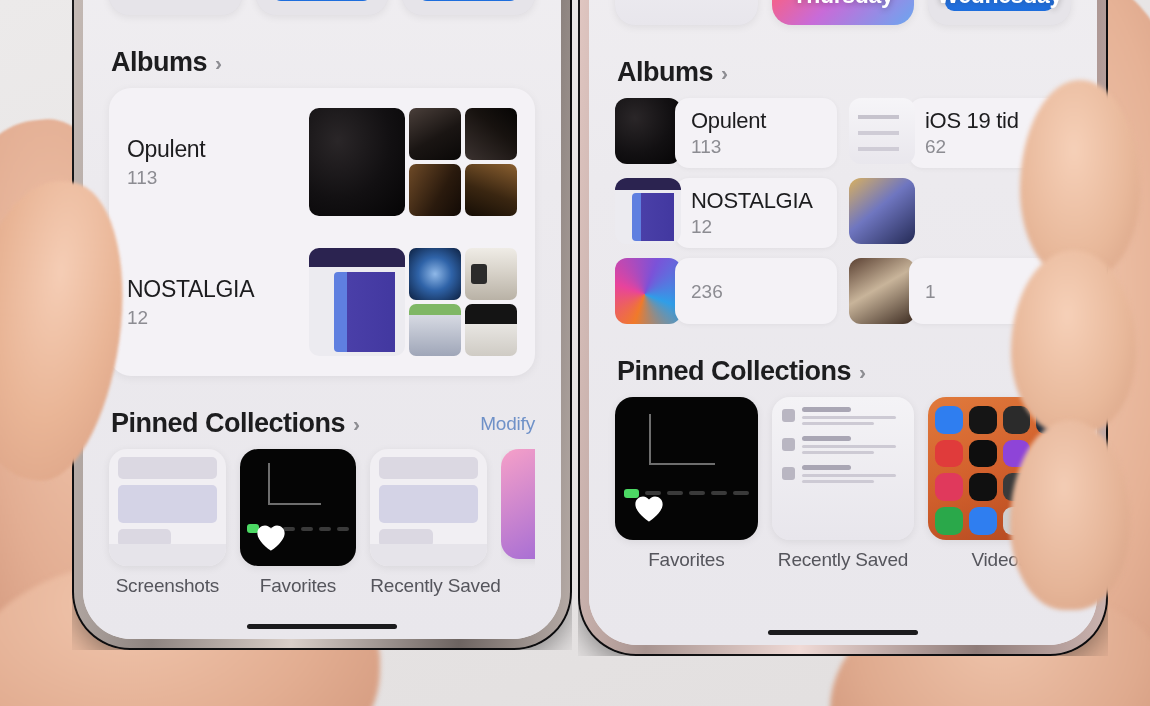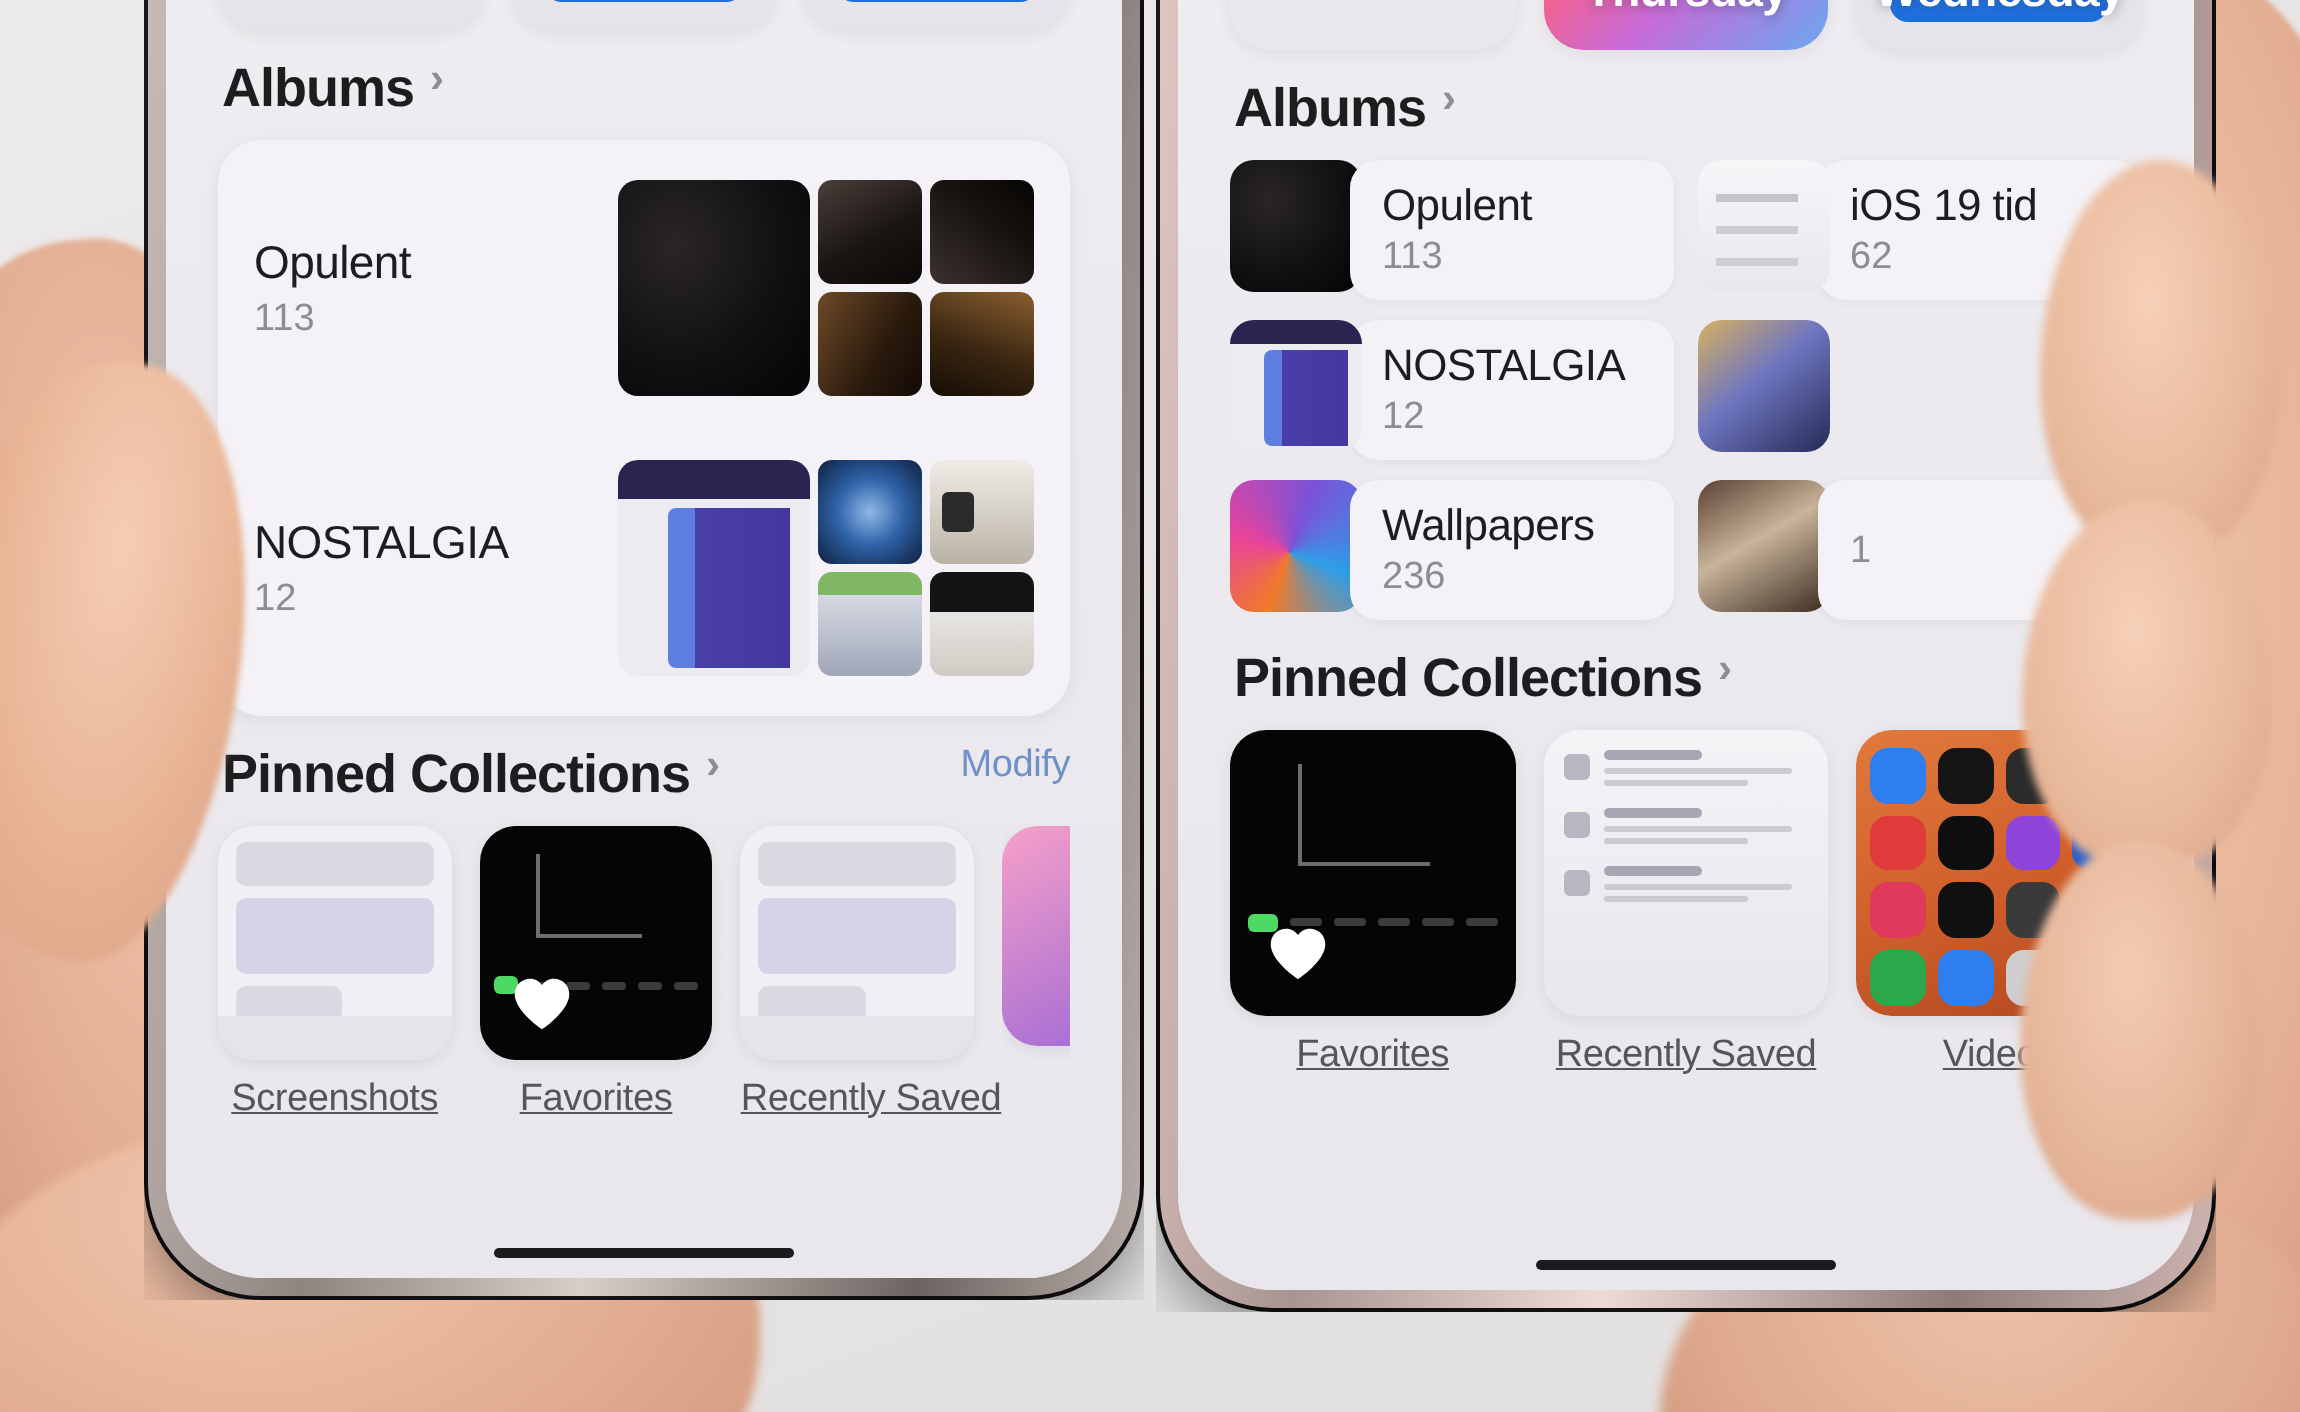--- a/index.html
+++ b/index.html
@@ -107,22 +107,22 @@
 
   
   .app {
     position: absolute; inset: 0;
     background: linear-gradient(180deg,#f0eef1 0%, #eceaee 35%, #e9e7ec 100%);
     color: #1b1b1d;
   }
   .scrollarea { position: absolute; inset: 0; padding: 0 26px; }
 
   .sect-head {
-    display: flex; align-items: flex-start; gap: 8px;
-    margin: 14px 0 10px 2px;
+    display: flex; align-items: center; gap: 8px;
+    margin: 32px 0 10px 2px;
   }
   .sect-title {
     font-size: 27px; font-weight: 700; letter-spacing: -.5px; color: #1d1d1f;
   }
   .chev { font-size: 21px; color: #8d8d92; font-weight: 600; line-height: 1; }
   .spacer { flex: 1; }
   .modify {
     font-size: 19px; color: #6f91c8; font-weight: 400; letter-spacing: -.2px;
   }
 
@@ -238,21 +238,20 @@
   .pinned-thumb {
     width: 100%; aspect-ratio: 1/1; border-radius: 18px; overflow: hidden;
     background: #dedce2;
     box-shadow: 0 2px 8px rgba(0,0,0,.07);
     position: relative;
   }
   .pinned-label {
     margin-top: 9px; text-align: center;
     font-size: 19px; color: #55555c; letter-spacing: -.2px;
     white-space: nowrap;
-    text-decoration: underline;
   }
   .fav-thumb { background: #050505; }
   .fav-heart {
     position:absolute; left: 12%; bottom: 12%;
     width: 34px; height: 30px;
   }
   .fav-bar {
     position:absolute; left: 6%; right: 6%; top: 64%; height: 10px;
     display:flex; gap:6px; align-items:center;
   }
@@ -489,21 +488,20 @@
                 <div class="tile-name">NOSTALGIA</div>
                 <div class="tile-count">12</div>
               </div>
             </div>
             <div class="album-tile">
               <div class="tile-thumb sw-ads"></div>
             </div>
             <div class="album-tile">
               <div class="tile-thumb sw-wall"></div>
               <div class="tile-body">
-                <div class="tile-name">Wallpapers</div>
                 <div class="tile-count">236</div>
               </div>
             </div>
             <div class="album-tile">
               <div class="tile-thumb sw-brand"></div>
               <div class="tile-body">
                 <div class="tile-count">1</div>
               </div>
             </div>
           </div>

